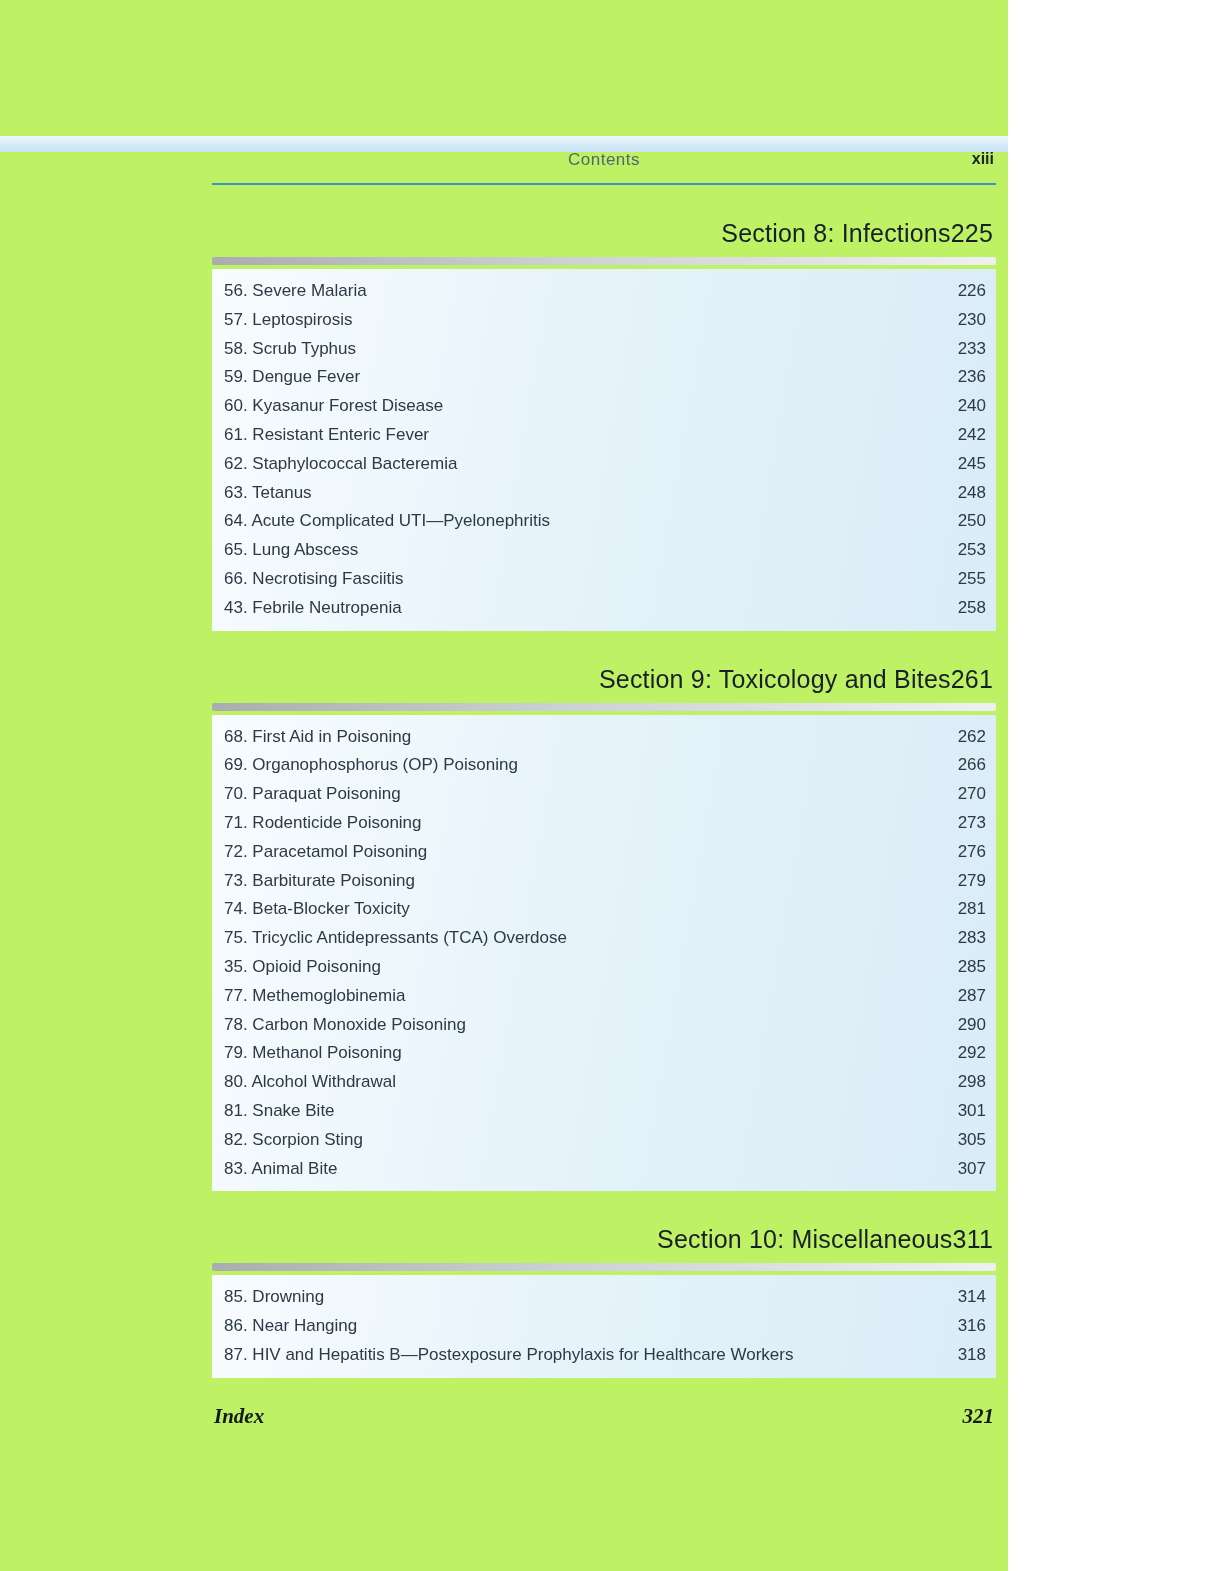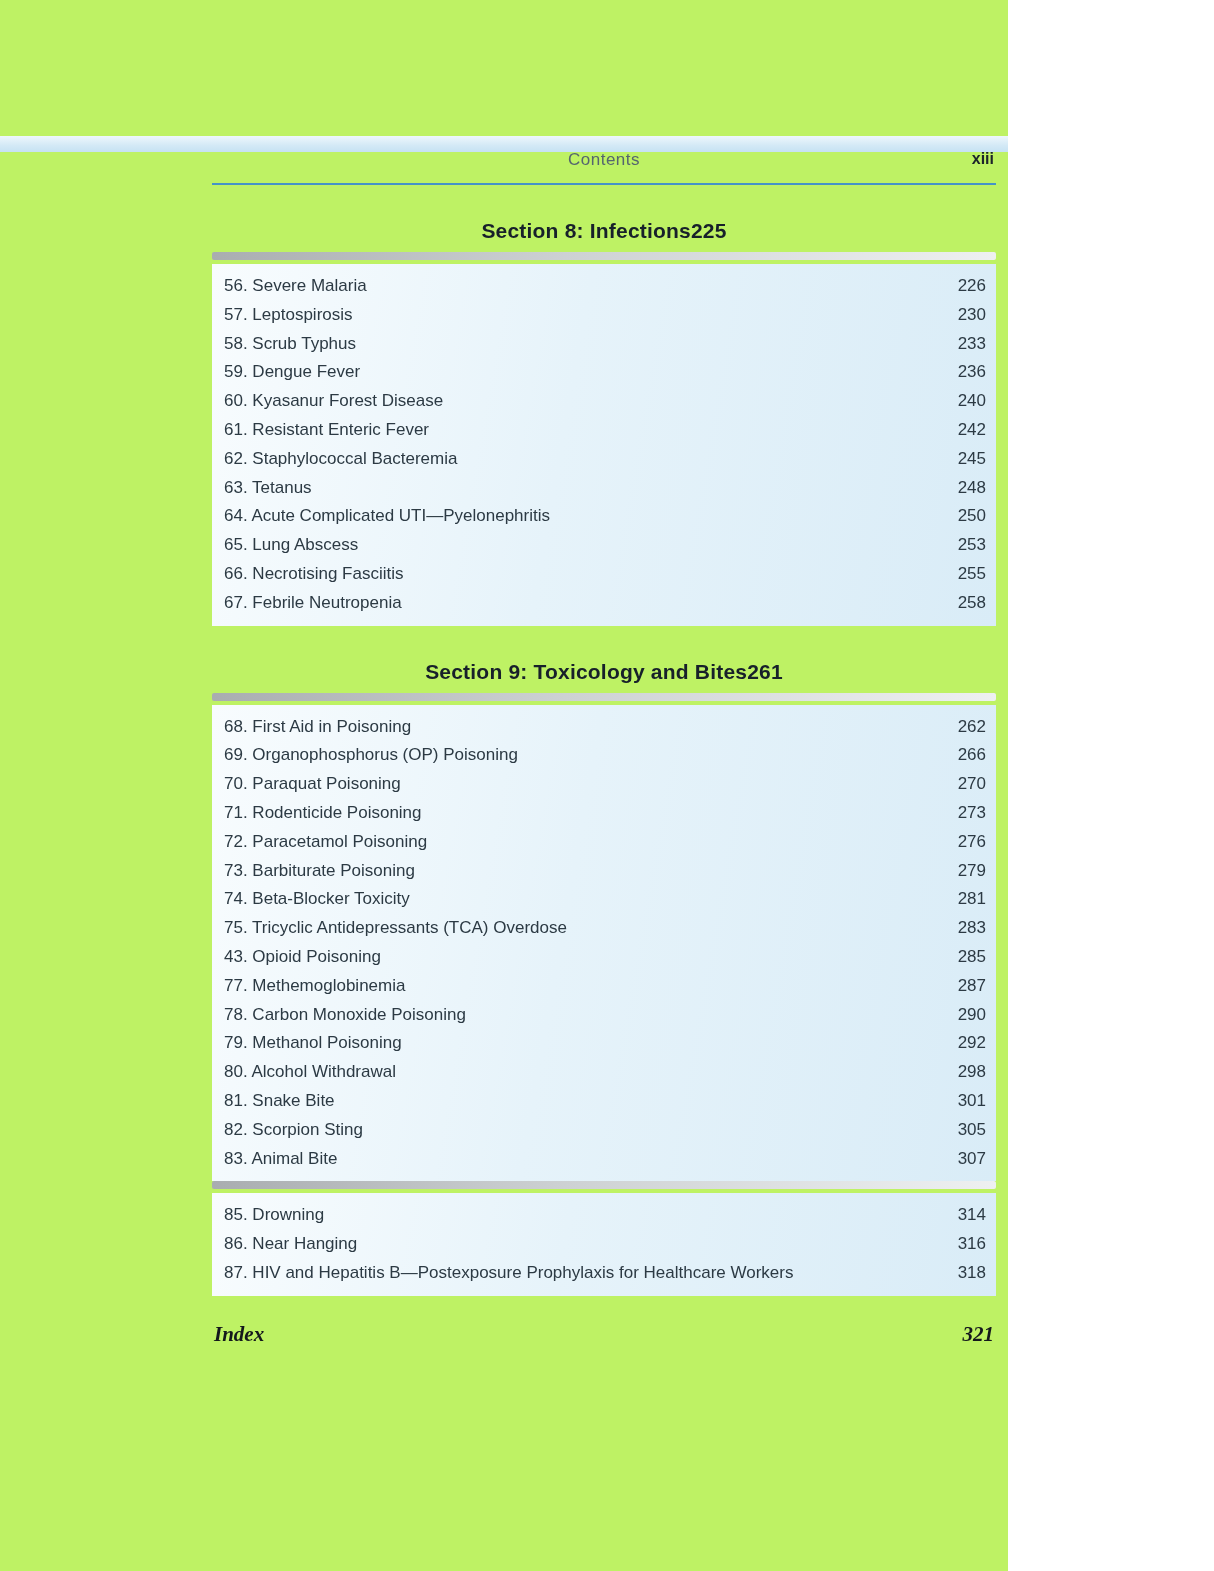--- a/index.html
+++ b/index.html
@@ -50,26 +50,26 @@
     top: 0;
     font-size: 16px;
     font-weight: bold;
     color: #1c242a;
   }
   .section {
     margin-top: 0;
   }
   .section-head {
     display: flex;
-    justify-content: center;
+    justify-content: flex-end;
     align-items: baseline;
     margin-top: 34px;
     padding: 0 3px 9px 3px;
-    font-size: 21px;
-    font-weight: bold;
+    font-size: 25px;
+    font-weight: normal;
     color: #17202a;
     letter-spacing: 0.2px;
   }
   .section-rule {
     height: 8px;
     background: linear-gradient(to right, #a9adb0 0%, #cdd1d3 45%, #eef0f1 100%);
     border-radius: 2px;
   }
   .entry-list {
     margin-top: 4px;
@@ -176,21 +176,21 @@
     <span class="entry-title">65. Lung Abscess</span>
     <span class="entry-page">253</span>
   </div>
 
   <div class="entry-row">
     <span class="entry-title">66. Necrotising Fasciitis</span>
     <span class="entry-page">255</span>
   </div>
 
   <div class="entry-row">
-    <span class="entry-title">67. Febrile Neutropenia</span>
+    <span class="entry-title">43. Febrile Neutropenia</span>
     <span class="entry-page">258</span>
   </div>
 </div>
   </div>
 
   <div class="section">
     <div class="section-head">
       <span>Section 9: Toxicology and Bites</span>
       <span>261</span>
     </div>
@@ -230,21 +230,21 @@
     <span class="entry-title">74. Beta-Blocker Toxicity</span>
     <span class="entry-page">281</span>
   </div>
 
   <div class="entry-row">
     <span class="entry-title">75. Tricyclic Antidepressants (TCA) Overdose</span>
     <span class="entry-page">283</span>
   </div>
 
   <div class="entry-row">
-    <span class="entry-title">43. Opioid Poisoning</span>
+    <span class="entry-title">35. Opioid Poisoning</span>
     <span class="entry-page">285</span>
   </div>
 
   <div class="entry-row">
     <span class="entry-title">77. Methemoglobinemia</span>
     <span class="entry-page">287</span>
   </div>
 
   <div class="entry-row">
     <span class="entry-title">78. Carbon Monoxide Poisoning</span>
@@ -272,20 +272,24 @@
   </div>
 
   <div class="entry-row">
     <span class="entry-title">83. Animal Bite</span>
     <span class="entry-page">307</span>
   </div>
 </div>
   </div>
 
   <div class="section">
+    <div class="section-head">
+      <span>Section 10: Miscellaneous</span>
+      <span>311</span>
+    </div>
     <div class="section-rule"></div>
     <div class="entry-list">
 
   <div class="entry-row">
     <span class="entry-title">85. Drowning</span>
     <span class="entry-page">314</span>
   </div>
 
   <div class="entry-row">
     <span class="entry-title">86. Near Hanging</span>

